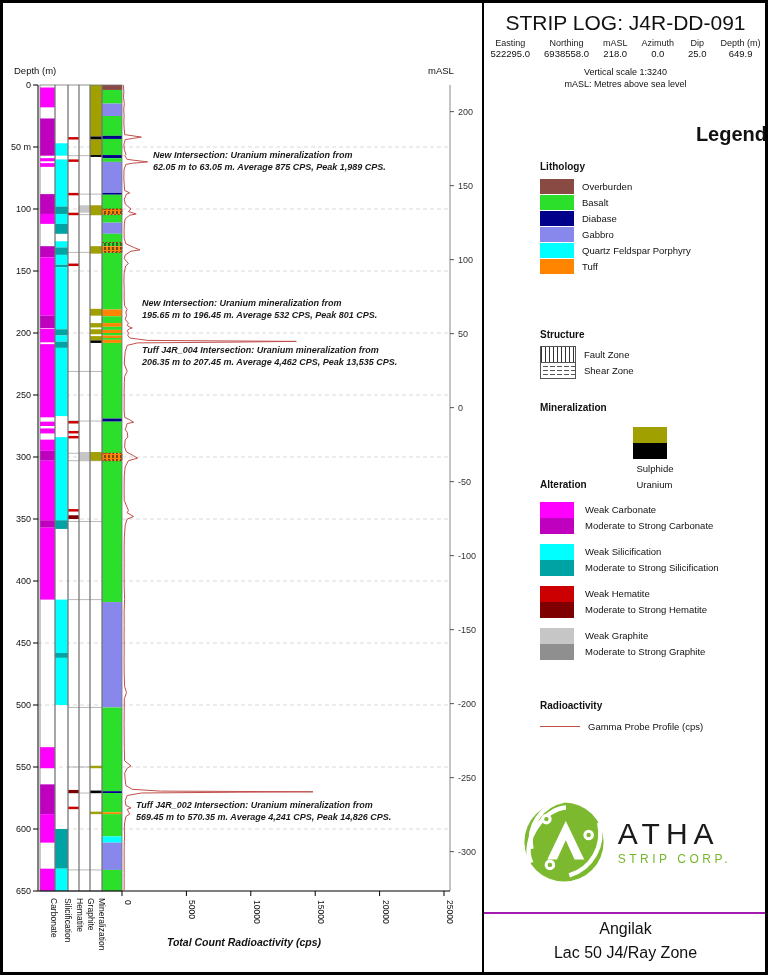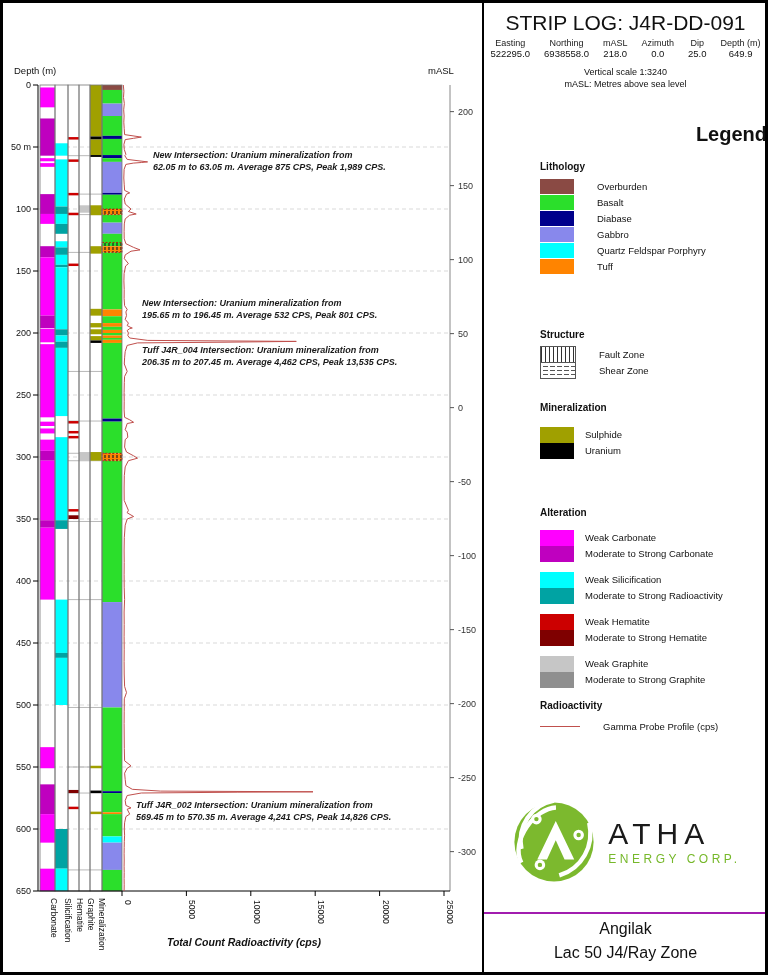--- a/index.html
+++ b/index.html
@@ -12,21 +12,21 @@
   .meta-row{display:flex;justify-content:center;gap:14px;margin-top:3px;}
   .meta-col{text-align:center;}
   .meta-key{font-size:9px;color:#222;}
   .meta-val{font-size:9.5px;color:#111;}
   .scale-lines{margin-top:7px;font-size:9px;color:#111;line-height:1.35;}
   .legend-heading{position:absolute;top:120px;left:0;width:100%;text-align:right;font-size:20px;font-weight:bold;color:#111;}
   .section{position:absolute;left:56px;right:8px;}
   .section-title{font-size:10px;font-weight:bold;color:#111;margin-bottom:6px;}
   .leg-row{display:flex;align-items:center;height:16px;}
   .leg-swatch{width:34px;height:15px;flex:0 0 34px;}
-  .leg-label{font-size:9.5px;color:#111;padding-left:23px;white-space:nowrap;}
+  .leg-label{font-size:9.5px;color:#111;padding-left:8px;white-space:nowrap;}
   .struct-swatch{width:34px;height:15px;flex:0 0 34px;border:1px solid #555;background:#fff;}
   .fault-pattern{background-image:repeating-linear-gradient(90deg,#333 0 1px,transparent 1px 4px);}
   .shear-pattern{background-image:repeating-linear-gradient(90deg,#fff 0 2px,transparent 2px 7px),repeating-linear-gradient(180deg,transparent 0 3px,#555 3px 4px);}
   .two-tone{display:flex;flex-direction:column;width:34px;flex:0 0 34px;}
   .two-tone div{height:16px;}
   .alt-group{display:flex;align-items:center;margin-bottom:10px;}
   .alt-labels{padding-left:11px;}
   .alt-labels div{font-size:9.5px;color:#111;line-height:16px;white-space:nowrap;}
   .gamma-row{display:flex;align-items:center;}
   .gamma-line{width:40px;height:0;border-top:1px solid #c0504d;flex:0 0 40px;}
@@ -346,52 +346,52 @@
         <div class="leg-label">Fault Zone</div>
       </div>
       <div class="leg-row">
         <div class="struct-swatch shear-pattern"></div>
         <div class="leg-label">Shear Zone</div>
       </div>
     </div>
 
     <div class="section" style="top:399px;">
       <div class="section-title" style="margin-bottom:14px;">Mineralization</div>
-      <div class="alt-group" style="margin-bottom:0;">
+      <div class="alt-group" style="margin-bottom:0;flex-direction:column;">
         <div class="two-tone">
           <div style="background: rgb(160, 160, 0);"></div>
           <div style="background: rgb(0, 0, 0);"></div>
         </div>
         <div class="alt-labels">
           <div>Sulphide</div>
           <div>Uranium</div>
         </div>
       </div>
     </div>
 
-    <div class="section" style="top:504px;">
+    <div class="section" style="top:476px;">
       <div class="section-title" style="margin-bottom:12px;">Alteration</div>
       <div class="alt-group">
         <div class="two-tone">
           <div style="background: rgb(255, 0, 255);"></div>
           <div style="background: rgb(191, 0, 191);"></div>
         </div>
         <div class="alt-labels">
           <div>Weak Carbonate</div>
           <div>Moderate to Strong Carbonate</div>
         </div>
       </div>
       <div class="alt-group">
         <div class="two-tone">
           <div style="background: rgb(0, 255, 255);"></div>
           <div style="background: rgb(0, 163, 163);"></div>
         </div>
         <div class="alt-labels">
           <div>Weak Silicification</div>
-          <div>Moderate to Strong Radioactivity</div>
+          <div>Moderate to Strong Silicification</div>
         </div>
       </div>
       <div class="alt-group">
         <div class="two-tone">
           <div style="background: rgb(204, 0, 0);"></div>
           <div style="background: rgb(127, 0, 0);"></div>
         </div>
         <div class="alt-labels">
           <div>Weak Hematite</div>
           <div>Moderate to Strong Hematite</div>
@@ -428,21 +428,21 @@
         <circle cx="30" cy="24" r="6" fill="#ffffff"></circle>
           <circle cx="30" cy="24" r="2.5" fill="#7cb92e"></circle>
         <circle cx="78" cy="42" r="6" fill="#ffffff"></circle>
           <circle cx="78" cy="42" r="2.5" fill="#7cb92e"></circle>
         <circle cx="34" cy="76" r="6" fill="#ffffff"></circle>
           <circle cx="34" cy="76" r="2.5" fill="#7cb92e"></circle>
         <path d="M31 70 L52 26 L73 70 L62 70 L52 48 L42 70 Z" fill="#ffffff"></path>
       </svg>
       <div class="logo-text">
         <div class="atha">ATHA</div>
-        <div class="corp">ENERGY CORP.</div>
+        <div class="corp">STRIP CORP.</div>
       </div>
     </div>
 
     <div class="panel-footer">
       <div class="footer-line1">Angilak</div>
       <div class="footer-line2">Lac 50 J4/Ray Zone</div>
     </div>
   </div>
 
   <div class="outer-border"></div>

